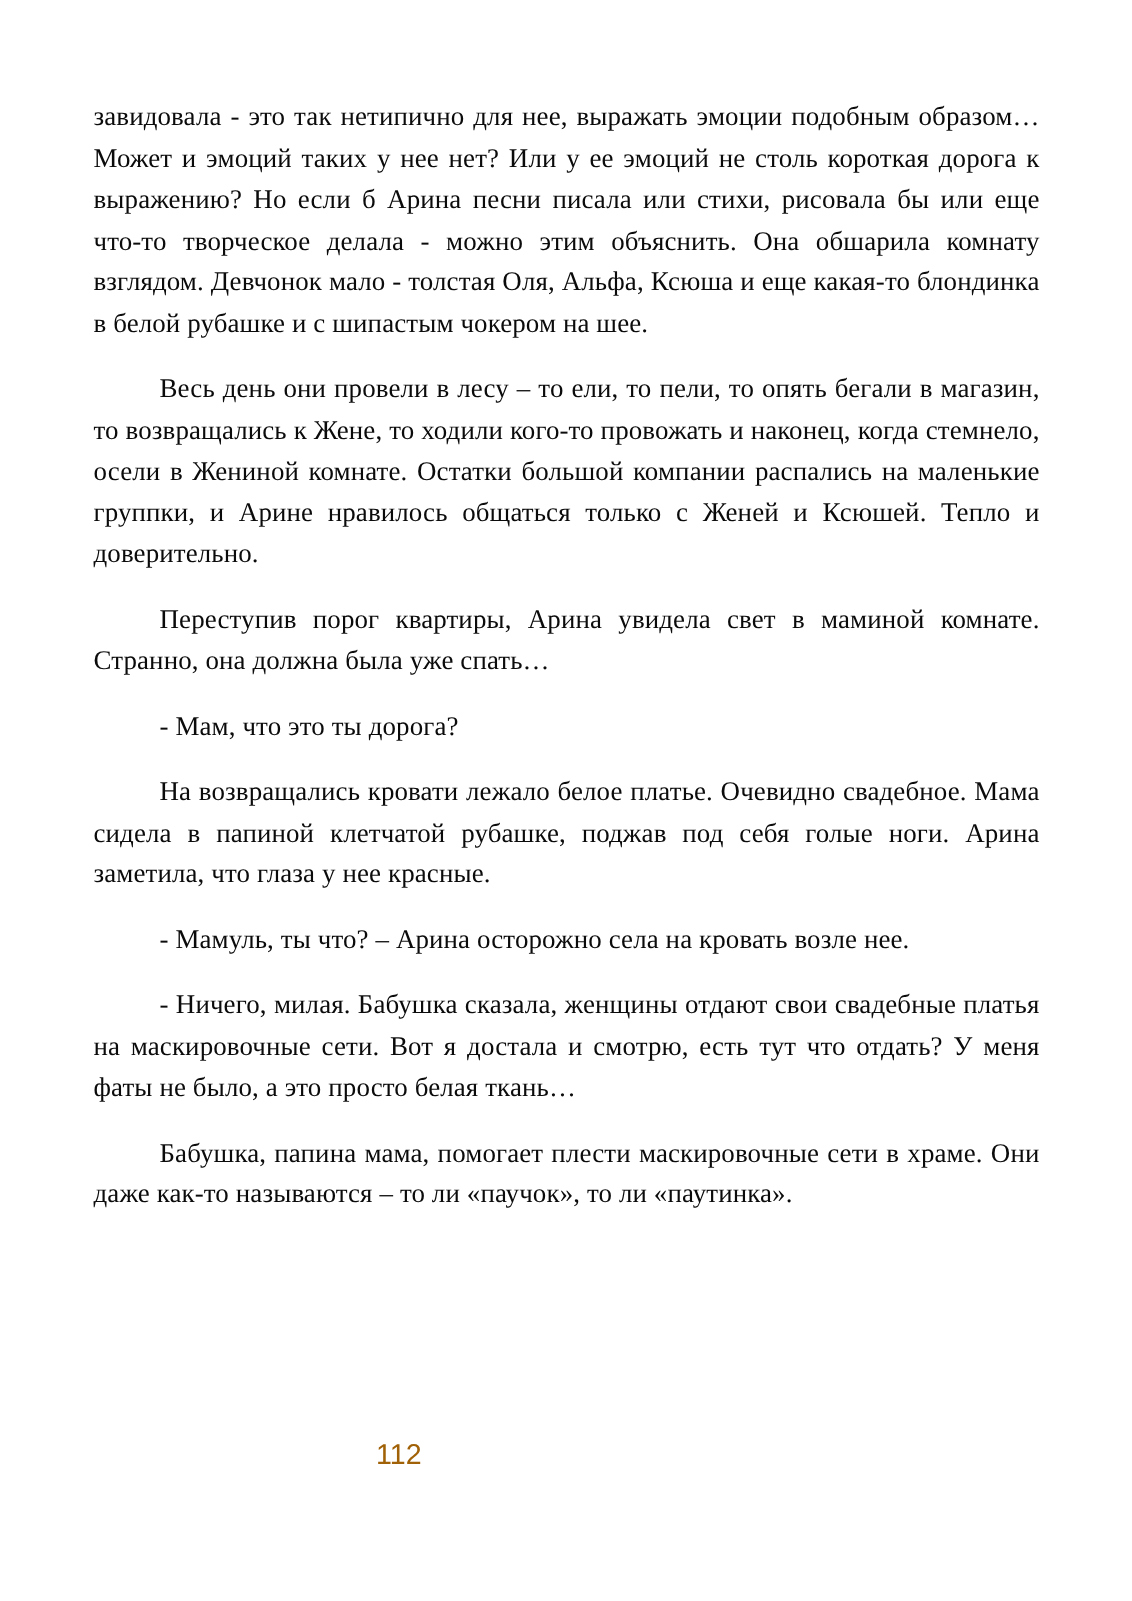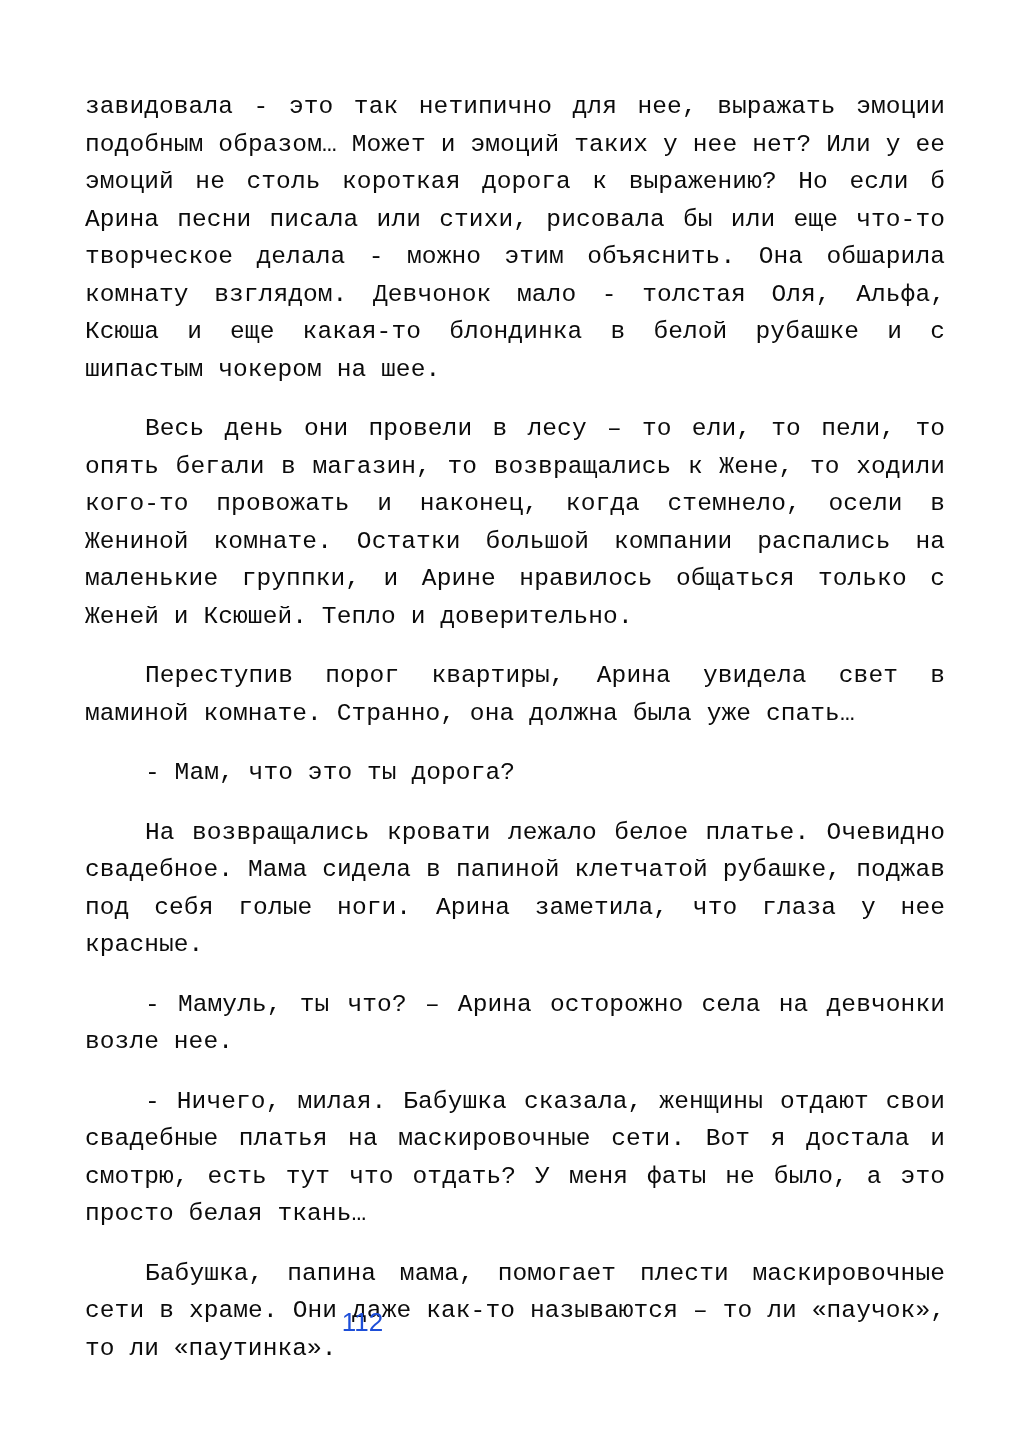--- a/index.html
+++ b/index.html
@@ -20,21 +20,21 @@
 
   .text-column {
     position: absolute;
     left: 85px;
     top: 88px;
     width: 860px;
   }
 
   p.para {
     margin: 0 0 22px 0;
-    font-family: Liberation Mono, monospace;
+    font-family: Liberation Serif, serif;
     font-size: 24.5px;
     line-height: 37.5px;
     color: #0b0b0b;
     text-align: justify;
     text-justify: inter-word;
     text-indent: 60px;
     letter-spacing: 0.1px;
     word-spacing: 0px;
     -webkit-font-smoothing: antialiased;
   }
@@ -49,21 +49,21 @@
 
   .page-number {
     position: absolute;
     left: 0;
     top: 1305px;
     width: 1029px;
     text-align: center;
     font-family: "Liberation Sans", "DejaVu Sans", sans-serif;
     font-size: 26px;
     line-height: 34px;
-    color: #1d4ed8;
+    color: #a16207;
   }
 
   
   .page-number-inner {
     display: inline-block;
     position: relative;
     left: -152px;
   }
 </style>
 </head>
@@ -77,21 +77,21 @@
 
     <p class="para">Весь день они провели в лесу – то ели, то пели, то опять бегали в магазин, то возвращались к Жене, то ходили кого-то провожать и наконец, когда стемнело, осели в Жениной комнате. Остатки большой компании распались на маленькие группки, и Арине нравилось общаться только с Женей и Ксюшей. Тепло и доверительно.</p>
 
 
     <p class="para">Переступив порог квартиры, Арина увидела свет в маминой комнате. Странно, она должна была уже спать…</p>
 
     <p class="para">- Мам, что это ты дорога?</p>
 
     <p class="para">На возвращались кровати лежало белое платье. Очевидно свадебное. Мама сидела в папиной клетчатой рубашке,  поджав под себя голые ноги. Арина заметила, что глаза у нее красные.</p>
 
-    <p class="para">- Мамуль, ты что? – Арина осторожно села на девчонки возле нее.</p>
+    <p class="para">- Мамуль, ты что? – Арина осторожно села на кровать возле нее.</p>
 
     <p class="para">- Ничего, милая. Бабушка сказала, женщины отдают свои свадебные платья на маскировочные сети. Вот я достала и смотрю, есть тут что отдать? У меня фаты не было, а это просто белая ткань…</p>
 
     <p class="para last-in-block">Бабушка, папина мама, помогает плести маскировочные сети в храме. Они даже как-то называются – то ли «паучок», то ли «паутинка».</p>
 
   </div>
 
   <div class="page-number">
     <span class="page-number-inner">112</span>
   </div>

